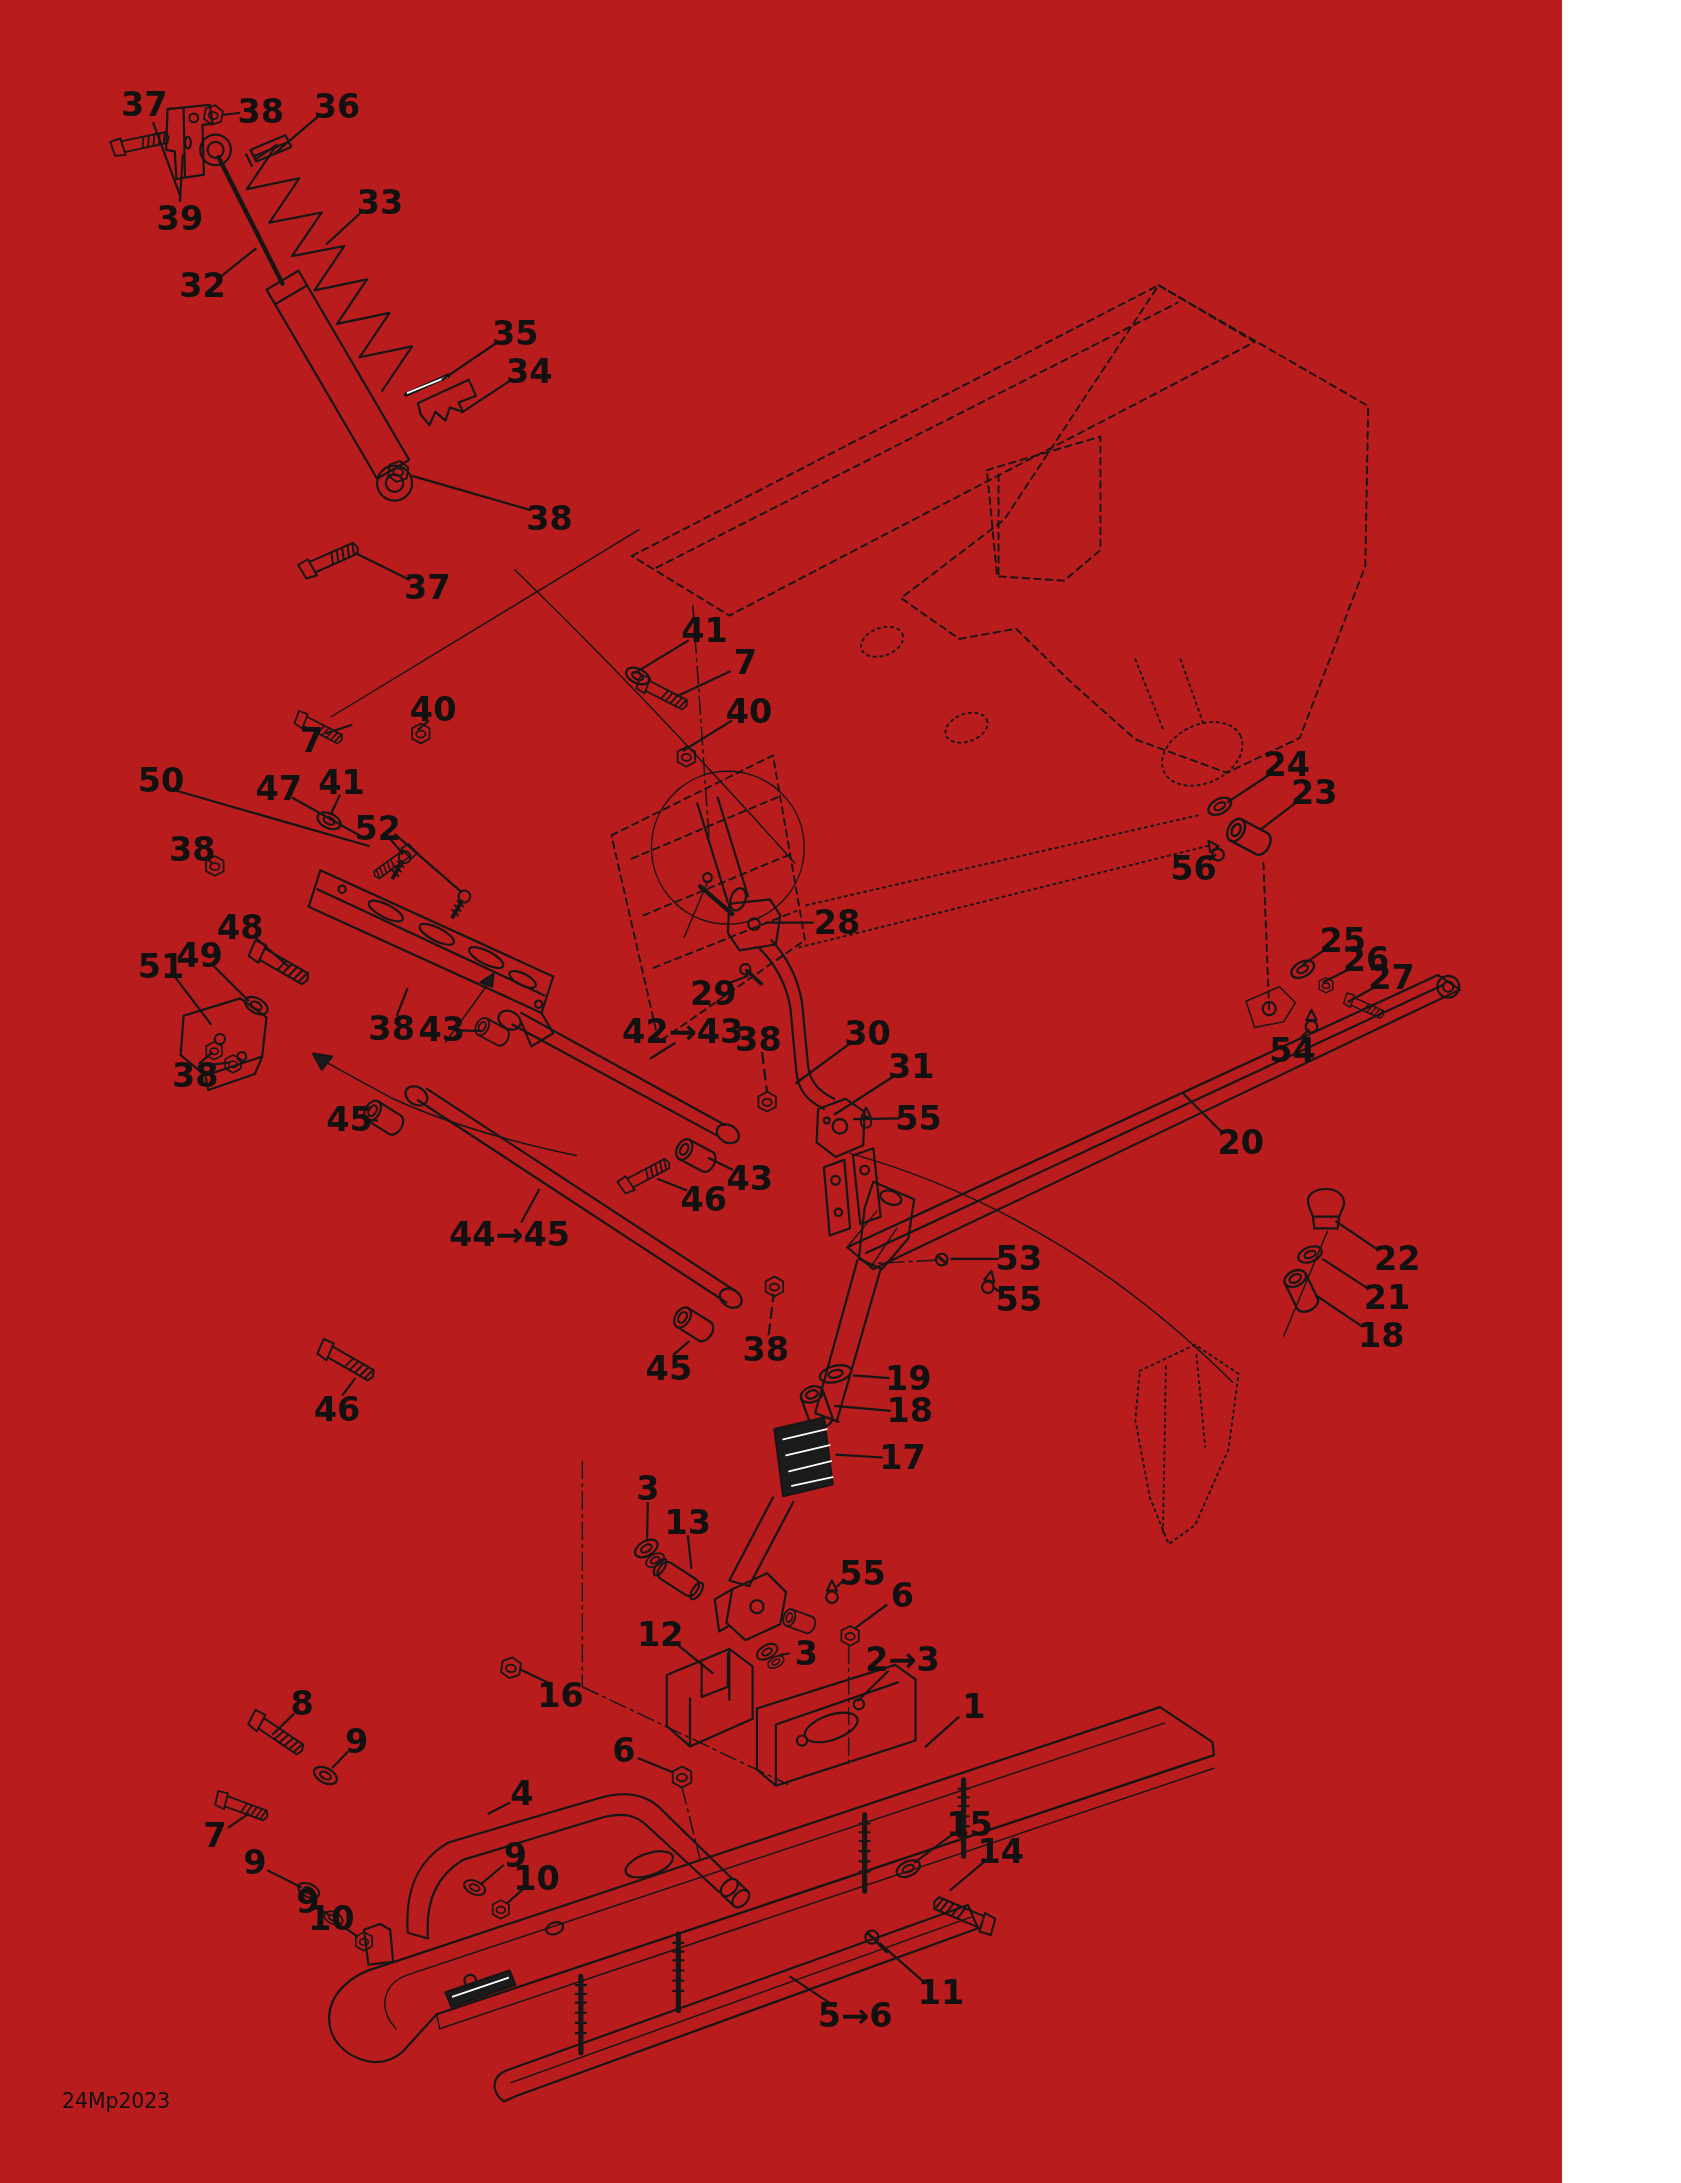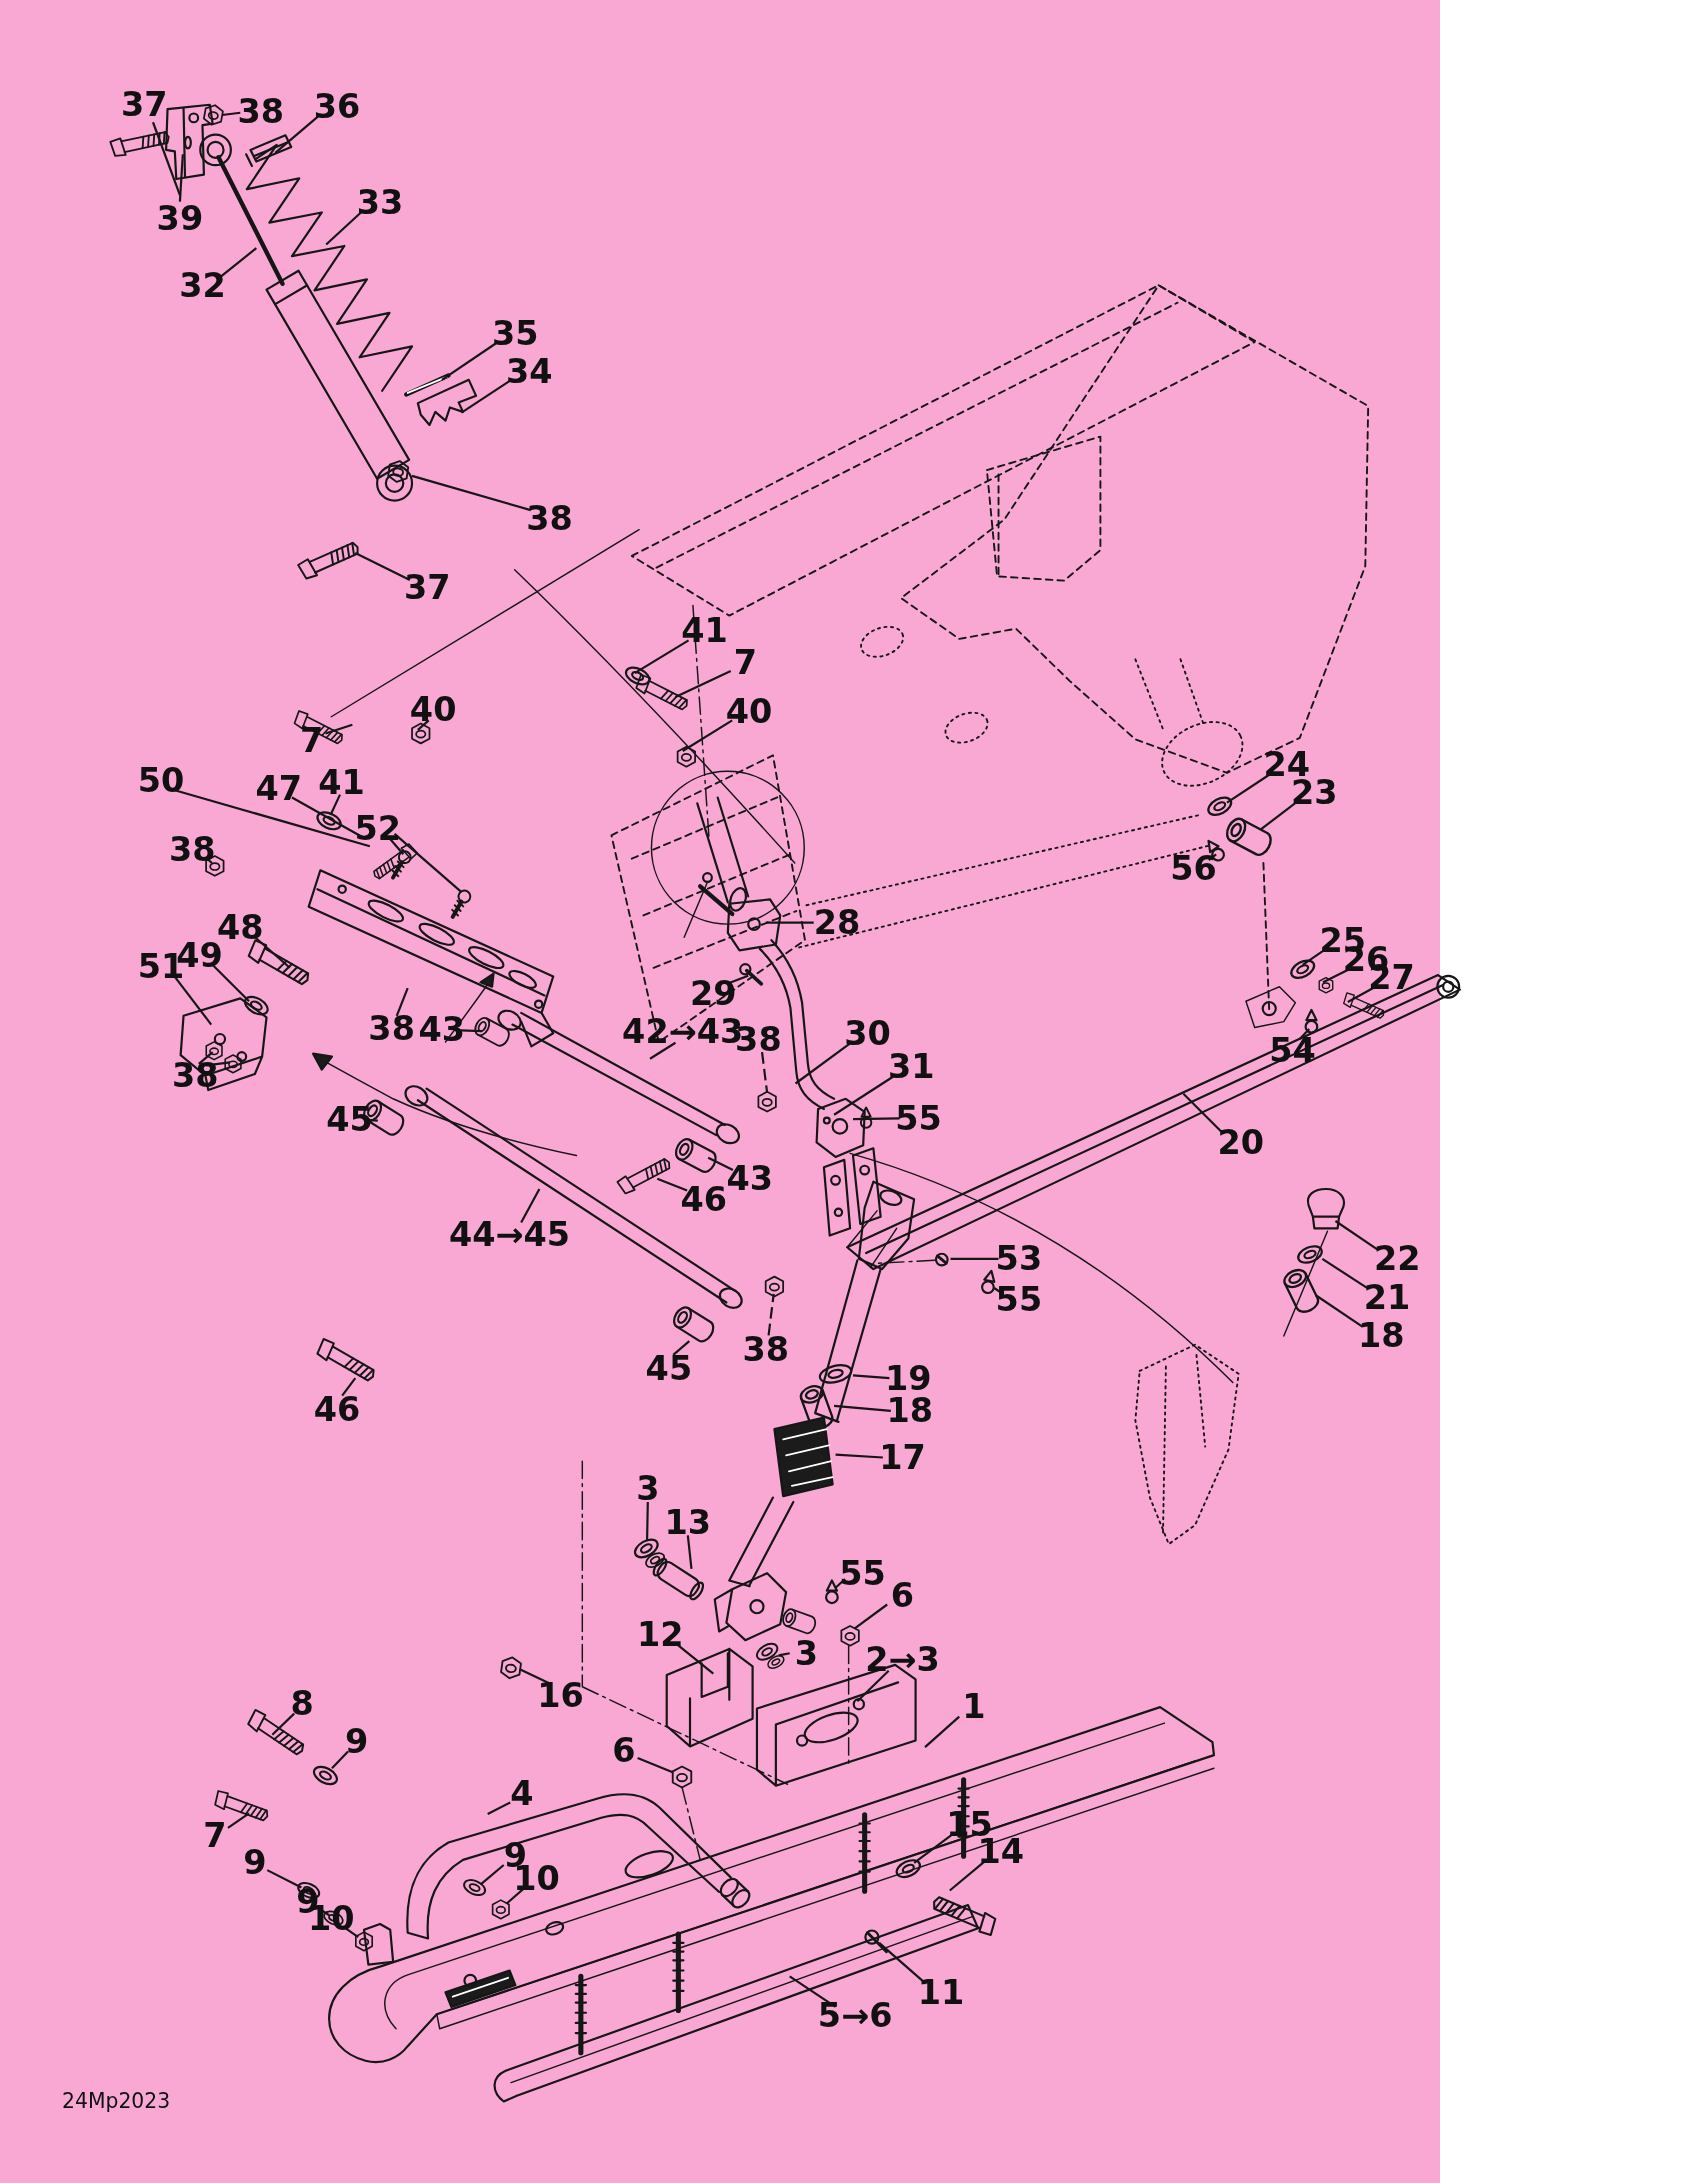--- a/index.html
+++ b/index.html
@@ -1,16 +1,16 @@
 <!DOCTYPE html>
 <html style="font-size:11.6px"><head>
 <meta charset="utf-8">
 <style>
   html,body{margin:0;padding:0;background:#ffffff;}
-  .stage{width:1440px;height:2183px;position:relative;background:#f9a8d4;}
+  .stage{width:1562px;height:2183px;position:relative;background:#b91c1c;}
   svg{display:block;}
   g.art{stroke:#161616;fill:none;stroke-width:3;stroke-linecap:round;stroke-linejoin:round;}
   .thin{stroke-width:2;}
   .thick{stroke-width:6;}
   .dash{stroke-dasharray:9 7;stroke-width:2.6;}
   .dot{stroke-dasharray:3 6;stroke-width:2.6;}
   .dd{stroke-dasharray:24 7 4 7;stroke-width:2;}
   .ddl{stroke-dasharray:16 7;}
   .fillink{fill:#1b1b1b;stroke:#161616;}
   .wline{stroke:#ffffff;stroke-width:2.5;}

